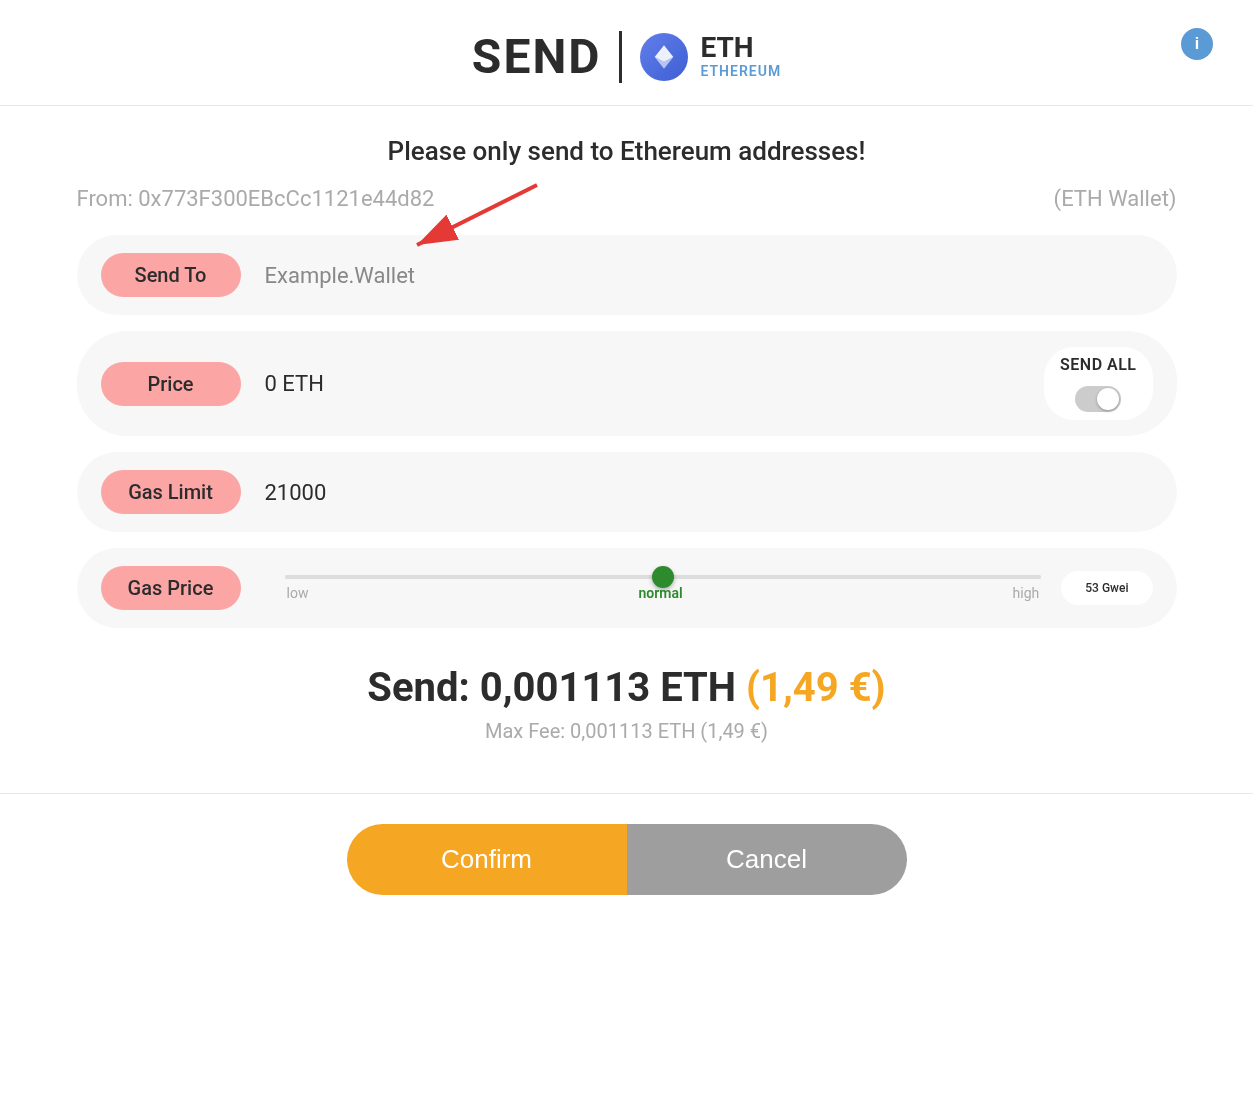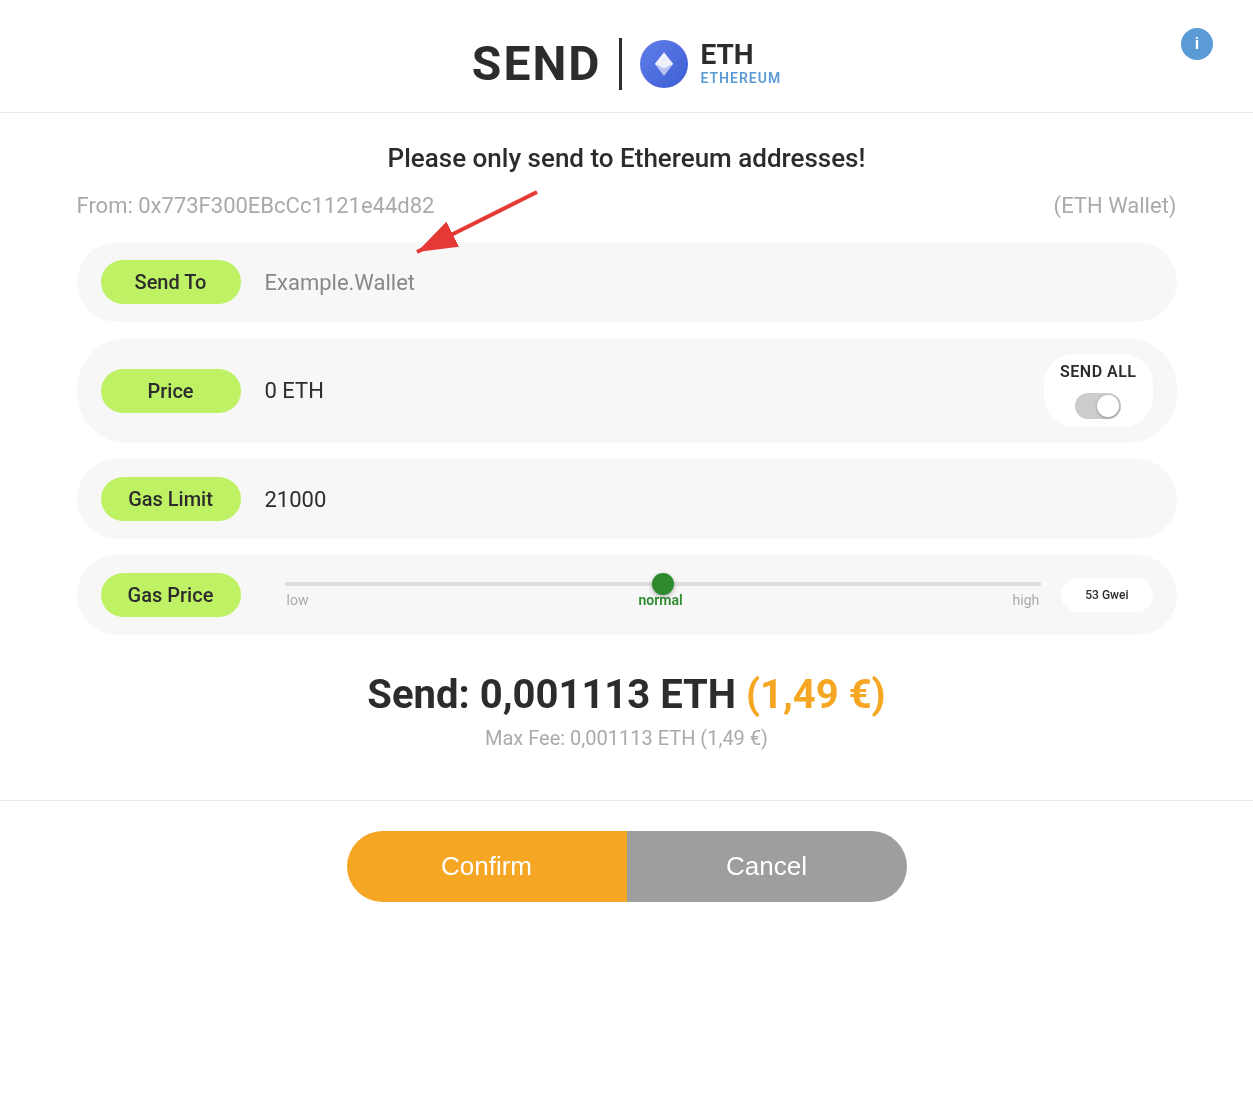--- a/index.html
+++ b/index.html
@@ -20,21 +20,20 @@
       justify-content: center;
       padding: 28px 40px 20px;
       border-bottom: 1px solid #e8e8e8;
       position: relative;
     }
 
     .header-title {
       display: flex;
       align-items: center;
       gap: 12px;
-      margin-top: 7px;
     }
 
     .send-text {
       font-size: 48px;
       font-weight: 700;
       color: #2c2c2c;
       letter-spacing: 2px;
     }
 
     .divider-line {
@@ -135,21 +134,21 @@
       border-radius: 50px;
       display: flex;
       align-items: center;
       padding: 16px 24px;
       margin-bottom: 16px;
       position: relative;
       min-height: 80px;
     }
 
     .field-label {
-      background: #bef264;
+      background: #fca5a5;
       border-radius: 30px;
       padding: 10px 20px;
       font-size: 20px;
       font-weight: 500;
       color: #2c2c2c;
       min-width: 140px;
       text-align: center;
       margin-right: 24px;
       white-space: nowrap;
     }

